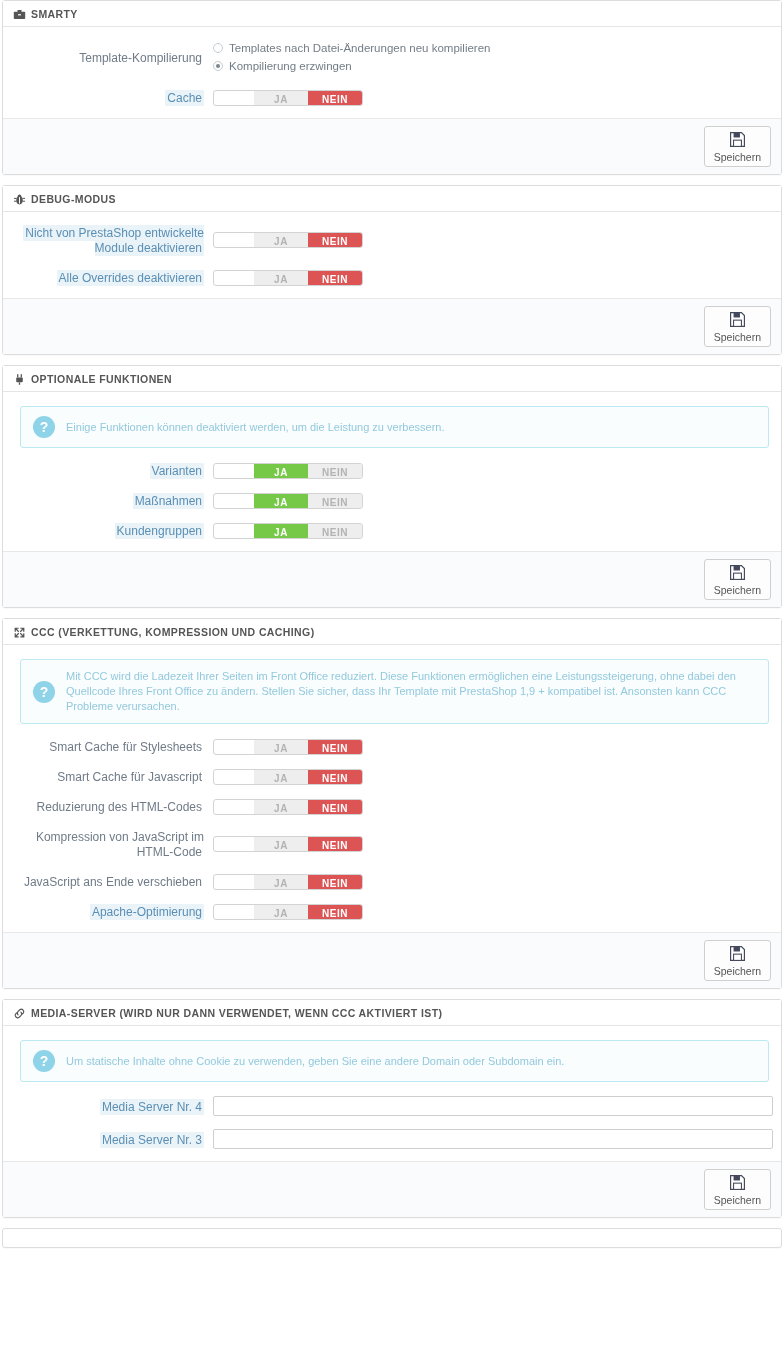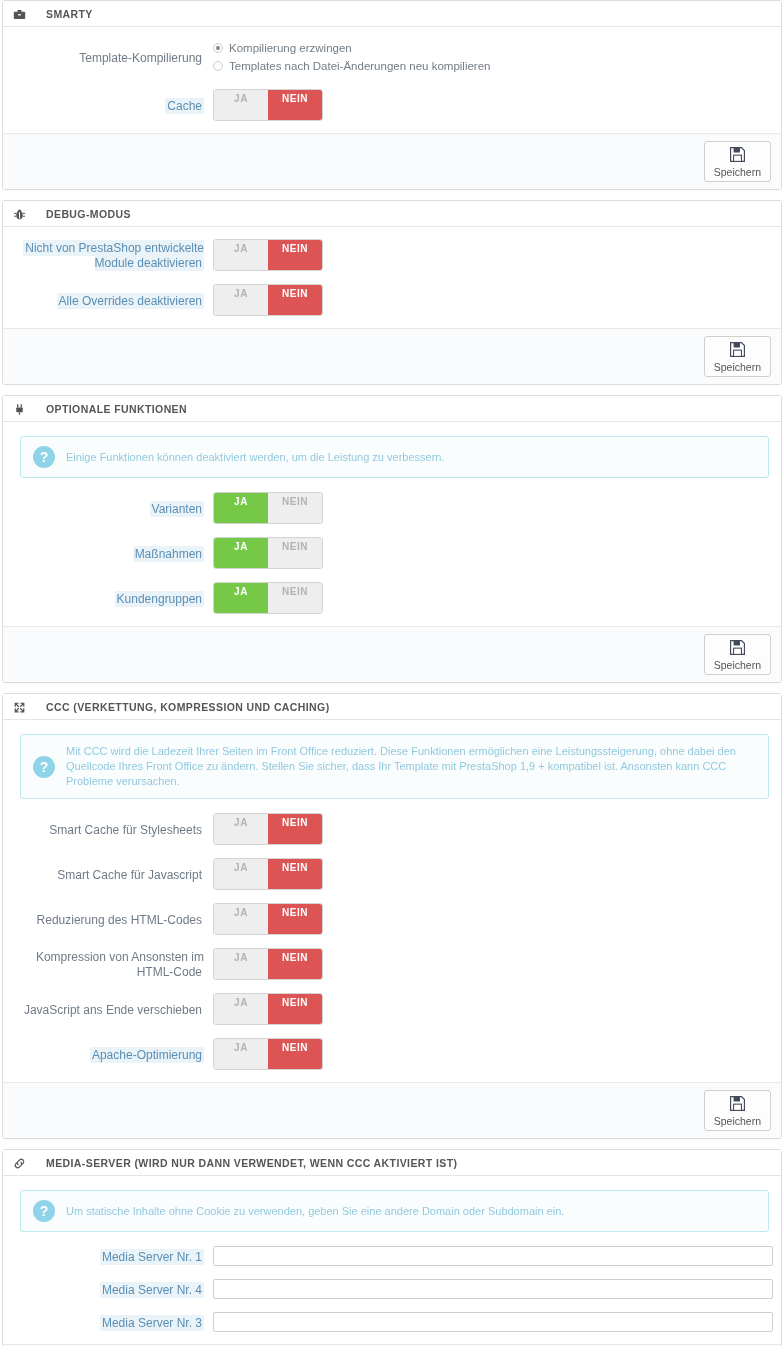--- a/index.html
+++ b/index.html
@@ -29,21 +29,21 @@
     font-weight: bold;
     letter-spacing: .4px;
     text-transform: uppercase;
     color: #555;
     padding: 6px 10px 5px 10px;
     border-bottom: 1px solid #e5e5e5;
     background: #fff;
     line-height: 14px;
     display: flex;
     align-items: flex-end;
-    gap: 20px;
+    gap: 5px;
   }
   .panel-heading .hicon {
     display: inline-flex;
     align-items: center;
     justify-content: center;
     width: 13px; height: 13px;
     color: #555;
     flex: 0 0 auto;
   }
   .panel-heading .hicon svg { display:block; }
@@ -112,26 +112,27 @@
     border-radius: 50%;
     background: #7d868e;
   }
 
   
   .switch {
     display: inline-flex;
     border-radius: 3px;
     overflow: hidden;
     border: 1px solid #d3d3d3;
-    height: 32px;
+    height: 16px;
     line-height: 18px;
     font-size: 10px;
     font-weight: bold;
     letter-spacing: .5px;
     vertical-align: top;
+    padding-left: 40px;
   }
   .switch span {
     display: inline-block;
     width: 54px;
     text-align: center;
     color: #b3b3b3;
     background: #eeeeee;
     cursor: pointer;
     user-select: none;
   }
@@ -226,26 +227,26 @@
       <span>SMARTY</span>
     </div>
     <div class="panel-body">
       <div class="form-row">
         <div class="form-label plain">
           <span class="lbl">Template-Kompilierung</span>
         </div>
         <div class="form-ctrl">
           <div class="radio-list">
             <div class="radio-item">
+              <span class="radio"></span>
+              <span class="radio-text">Templates nach Datei-Änderungen neu kompilieren</span>
+            </div>
+            <div class="radio-item">
               <span class="radio checked"></span>
               <span class="radio-text">Kompilierung erzwingen</span>
-            </div>
-            <div class="radio-item">
-              <span class="radio"></span>
-              <span class="radio-text">Templates nach Datei-Änderungen neu kompilieren</span>
             </div>
           </div>
         </div>
       </div>
       <div class="form-row last-row">
         <div class="form-label hl">
           <span class="lbl">Cache</span>
         </div>
         <div class="form-ctrl">
           <span class="switch">
@@ -432,21 +433,21 @@
         </div>
         <div class="form-ctrl">
           <span class="switch">
             <span>JA</span>
             <span class="on-no">NEIN</span>
           </span>
         </div>
       </div>
       <div class="form-row">
         <div class="form-label plain">
-          <span class="lbl">Kompression von Ansonsten im HTML-Code</span>
+          <span class="lbl">Kompression von JavaScript im HTML-Code</span>
         </div>
         <div class="form-ctrl">
           <span class="switch">
             <span>JA</span>
             <span class="on-no">NEIN</span>
           </span>
         </div>
       </div>
       <div class="form-row">
         <div class="form-label plain">
@@ -495,28 +496,20 @@
       </span>
       <span>MEDIA-SERVER (WIRD NUR DANN VERWENDET, WENN CCC AKTIVIERT IST)</span>
     </div>
     <div class="panel-body">
       <div class="alert-info">
         <span class="qmark">?</span>
         <span class="atext">Um statische Inhalte ohne Cookie zu verwenden, geben Sie eine andere Domain oder Subdomain ein.</span>
       </div>
       <div class="form-row">
         <div class="form-label hl">
-          <span class="lbl">Media Server Nr. 1</span>
-        </div>
-        <div class="form-ctrl">
-          <input class="text-input" type="text" value="" style="">
-        </div>
-      </div>
-      <div class="form-row">
-        <div class="form-label hl">
           <span class="lbl">Media Server Nr. 4</span>
         </div>
         <div class="form-ctrl">
           <input class="text-input" type="text" value="" style="">
         </div>
       </div>
       <div class="form-row last-row">
         <div class="form-label hl">
           <span class="lbl">Media Server Nr. 3</span>
         </div>

